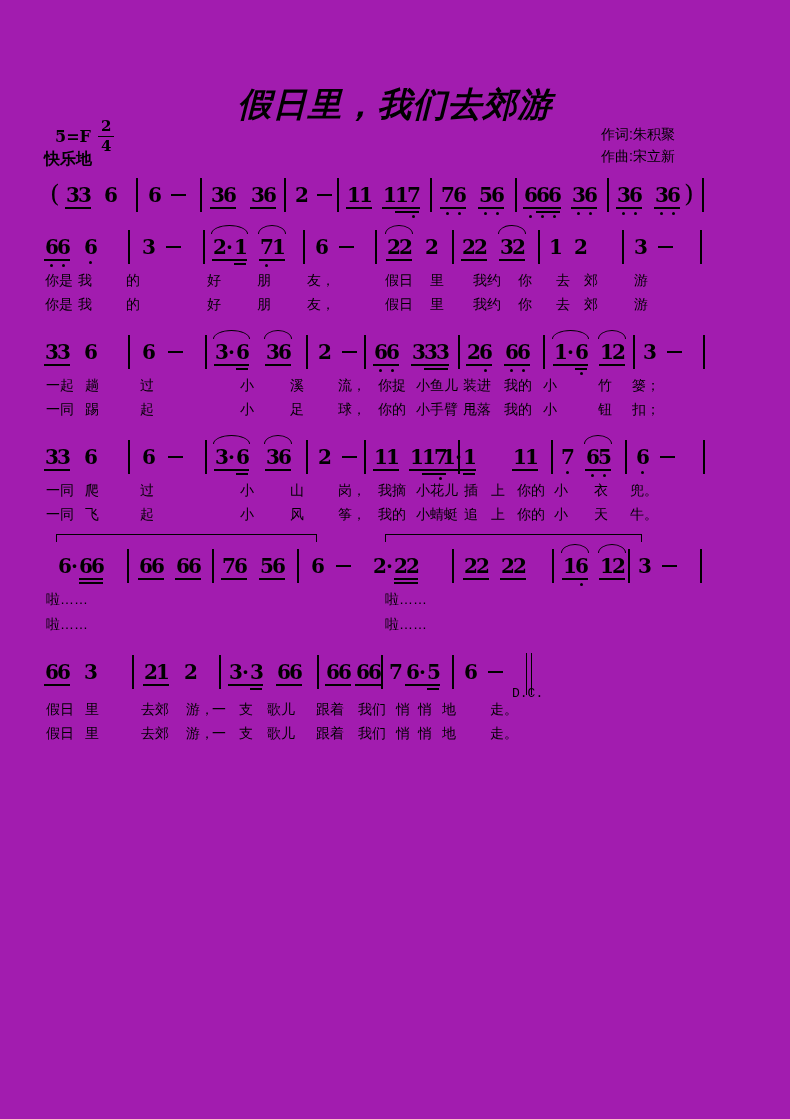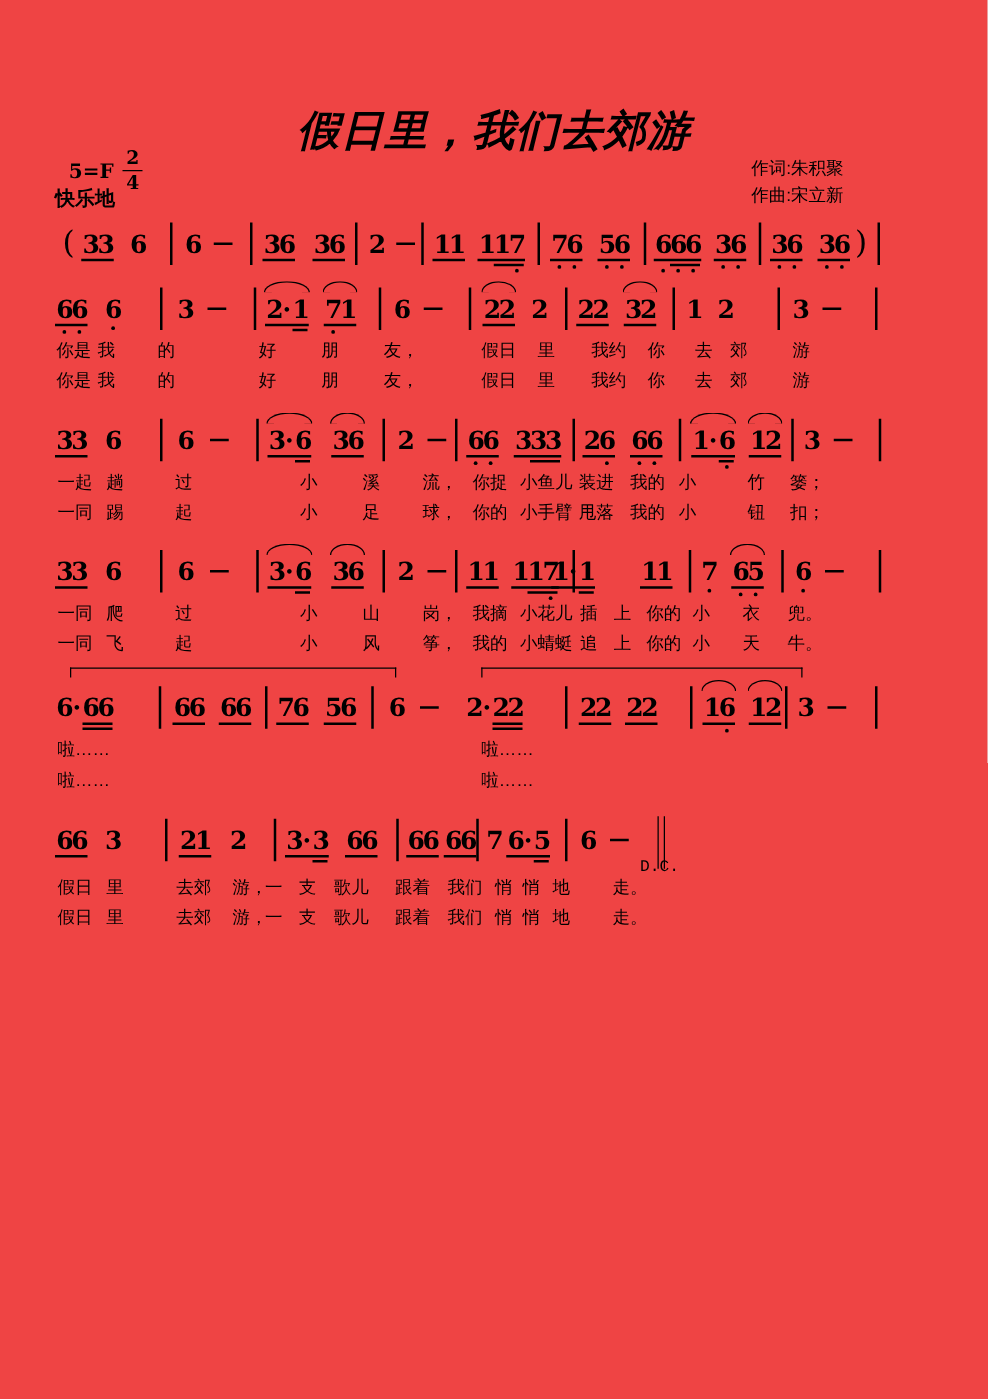--- a/index.html
+++ b/index.html
@@ -1,16 +1,16 @@
 <!DOCTYPE html>
 <html><head>
 <meta charset="utf-8">
 <style>
   html,body{margin:0;padding:0;background:#e8e8e8;}
-  #page{position:relative;width:790px;height:1119px;background:#ef4444;margin:0 auto;overflow:hidden;
+  #page{position:relative;width:790px;height:1119px;background:#a21caf;margin:0 auto;overflow:hidden;
         font-family:"DejaVu Serif","Liberation Serif",serif;color:#000;}
   .title{position:absolute;top:82px;left:0;width:100%;margin:0;text-align:center;
          font-size:34px;font-weight:bold;font-style:italic;letter-spacing:1px;
          font-family:"DejaVu Serif",serif;}
   .keysig{position:absolute;left:55px;top:118px;font-size:16px;font-weight:bold;
           display:flex;align-items:center;gap:7px;font-family:"DejaVu Serif",serif;}
   .frac{display:inline-flex;flex-direction:column;align-items:center;line-height:1.1;font-size:15px;}
   .frac .num{border-bottom:1.4px solid #000;padding:0 3px 1px;}
   .frac .den{padding-top:1px;}
   .tempo{position:absolute;left:44px;top:149px;font-size:16px;font-weight:bold;
@@ -234,21 +234,21 @@
         <div class="lyr" style="left: 464px; top: 61px;">追</div>
         <div class="lyr" style="left: 491px; top: 61px;">上</div>
         <div class="lyr" style="left: 517px; top: 61px;">你的</div>
         <div class="lyr" style="left: 554px; top: 61px;">小</div>
         <div class="lyr" style="left: 594px; top: 61px;">天</div>
         <div class="lyr" style="left: 630px; top: 61px;">牛。</div>
       </div>
       <div class="sys" style="top: 554px;">
         <div class="brk" style="left: 56px; width: 259px; top: -20px;"></div>
         <div class="brk" style="left: 385px; width: 255px; top: -20px;"></div>
-        <div class="tok" style="width: 45px; left: 45px;"><span class="ch" style="width: 12px;">6</span><span class="ch" style="width: 9px;">·</span><span class="ch" style="width: 12px;">6</span><span class="ch" style="width: 12px;">6</span><div class="u1" style="left: 21px; right: auto; width: 24px;"></div><div class="u2" style="left: 21px; width: 24px;"></div></div>
+        <div class="tok" style="width: 45px; left: 58px;"><span class="ch" style="width: 12px;">6</span><span class="ch" style="width: 9px;">·</span><span class="ch" style="width: 12px;">6</span><span class="ch" style="width: 12px;">6</span><div class="u1" style="left: 21px; right: auto; width: 24px;"></div><div class="u2" style="left: 21px; width: 24px;"></div></div>
         <div class="bar" style="left: 127px;"></div>
         <div class="tok" style="width: 24px; left: 139px;"><span class="ch" style="width: 12px;">6</span><span class="ch" style="width: 12px;">6</span><div class="u1"></div></div>
         <div class="tok" style="width: 24px; left: 176px;"><span class="ch" style="width: 12px;">6</span><span class="ch" style="width: 12px;">6</span><div class="u1"></div></div>
         <div class="bar" style="left: 212px;"></div>
         <div class="tok" style="width: 24px; left: 222px;"><span class="ch" style="width: 12px;">7</span><span class="ch" style="width: 12px;">6</span><div class="u1"></div></div>
         <div class="tok" style="width: 24px; left: 260px;"><span class="ch" style="width: 12px;">5</span><span class="ch" style="width: 12px;">6</span><div class="u1"></div></div>
         <div class="bar" style="left: 297px;"></div>
         <div class="tok" style="width: 12px; left: 311px;"><span class="ch" style="width: 12px;">6</span></div>
         <div class="dashline" style="left: 336px;"></div>
         <div class="tok" style="width: 45px; left: 373px;"><span class="ch" style="width: 12px;">2</span><span class="ch" style="width: 9px;">·</span><span class="ch" style="width: 12px;">2</span><span class="ch" style="width: 12px;">2</span><div class="u1" style="left: 21px; right: auto; width: 24px;"></div><div class="u2" style="left: 21px; width: 24px;"></div></div>

